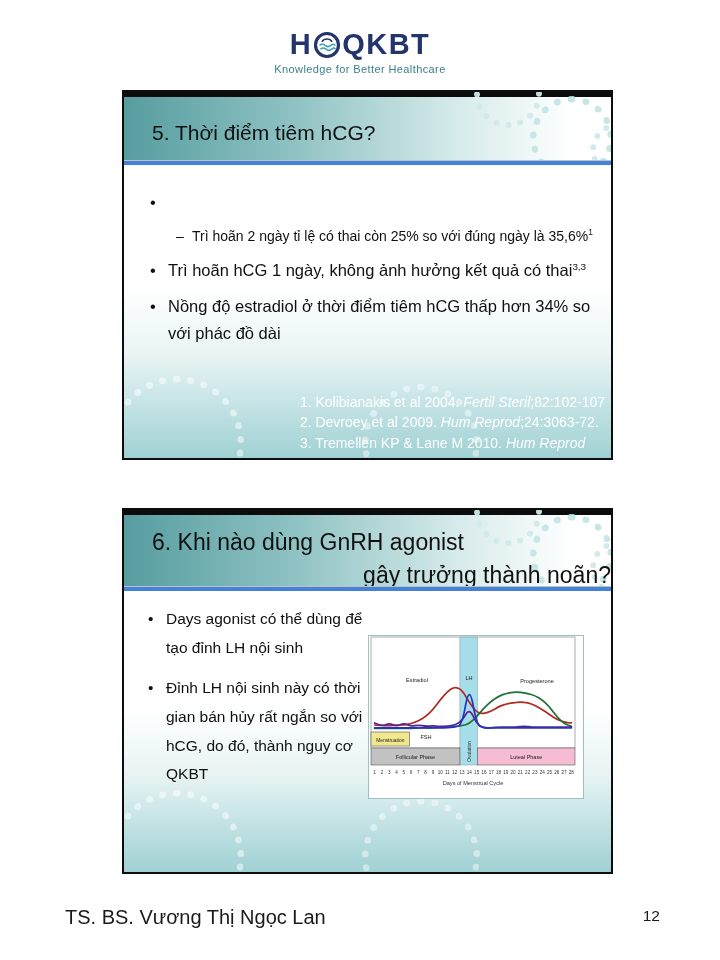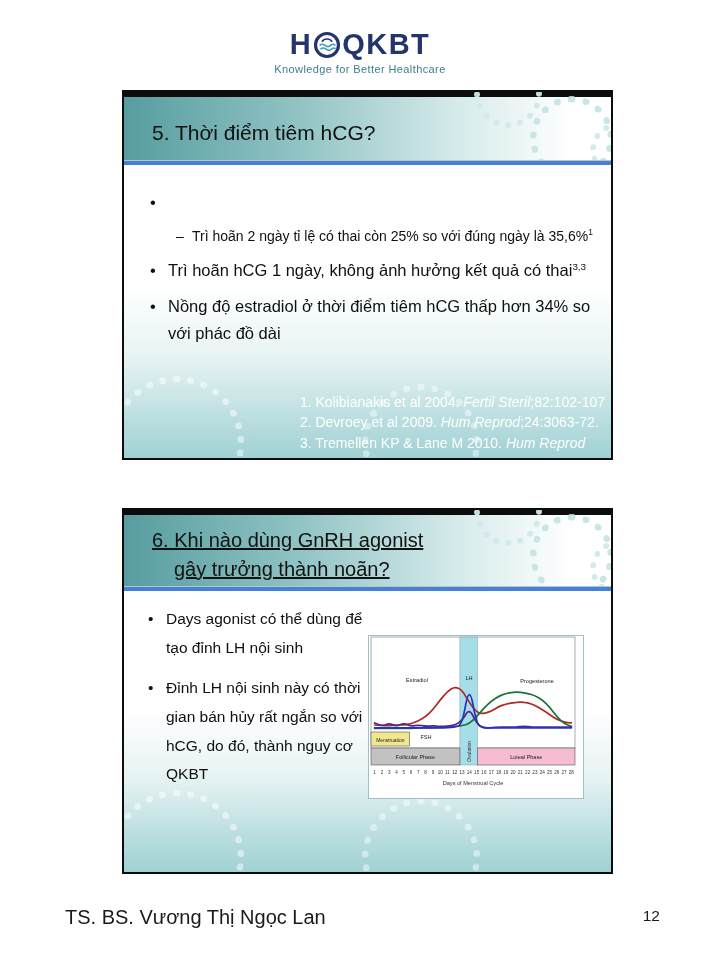--- a/index.html
+++ b/index.html
@@ -25,22 +25,22 @@
     border-bottom:1px solid #b9c6c6;
     box-shadow:0 3px 5px rgba(110,125,125,0.35);
   }
   #slide5 .titlebar{height:68px;}
   #slide6 .titlebar{height:76px;}
   .titlebar::before{content:"";position:absolute;top:0;left:0;right:0;height:5px;background:#0c0c0c;}
   .slide-title{
     position:relative;z-index:2;color:#111;font-size:21px;line-height:1.45;
     padding:26px 0 0 28px;
   }
-  #slide6 .slide-title{padding-top:16px;font-size:20px;text-decoration:underline;}
-  #slide6 .slide-title .t2{display:block;padding-left:22px;}
+  #slide6 .slide-title{padding-top:16px;font-size:23px;}
+  #slide6 .slide-title .t2{display:block;padding-left:22px;text-align:right;}
   
   .ring{position:absolute;border-radius:50%;border-style:dotted;pointer-events:none;z-index:1;}
   .tb-ringA{left:350px;top:-32px;width:56px;height:56px;border-width:6px;border-color:rgba(208,233,234,0.95);}
   .tb-ringB{left:406px;top:4px;width:70px;height:70px;border-width:7px;border-color:rgba(196,228,229,0.9);}
   .tb-ringC{left:466px;top:30px;width:44px;height:44px;border-width:6px;border-color:rgba(208,233,234,0.95);}
   .body-ringA{left:-14px;bottom:-52px;width:120px;height:120px;border-width:7px;border-color:rgba(255,255,255,0.5);}
   .body-ringB{left:238px;bottom:-44px;width:104px;height:104px;border-width:7px;border-color:rgba(255,255,255,0.45);}
   .slide-body{
     position:absolute;left:0;right:0;bottom:0;overflow:hidden;
     background:linear-gradient(180deg,#ffffff 0%,#ffffff 42%,#e7f3f3 66%,#bcdfe1 86%,#a0d1d4 100%);

